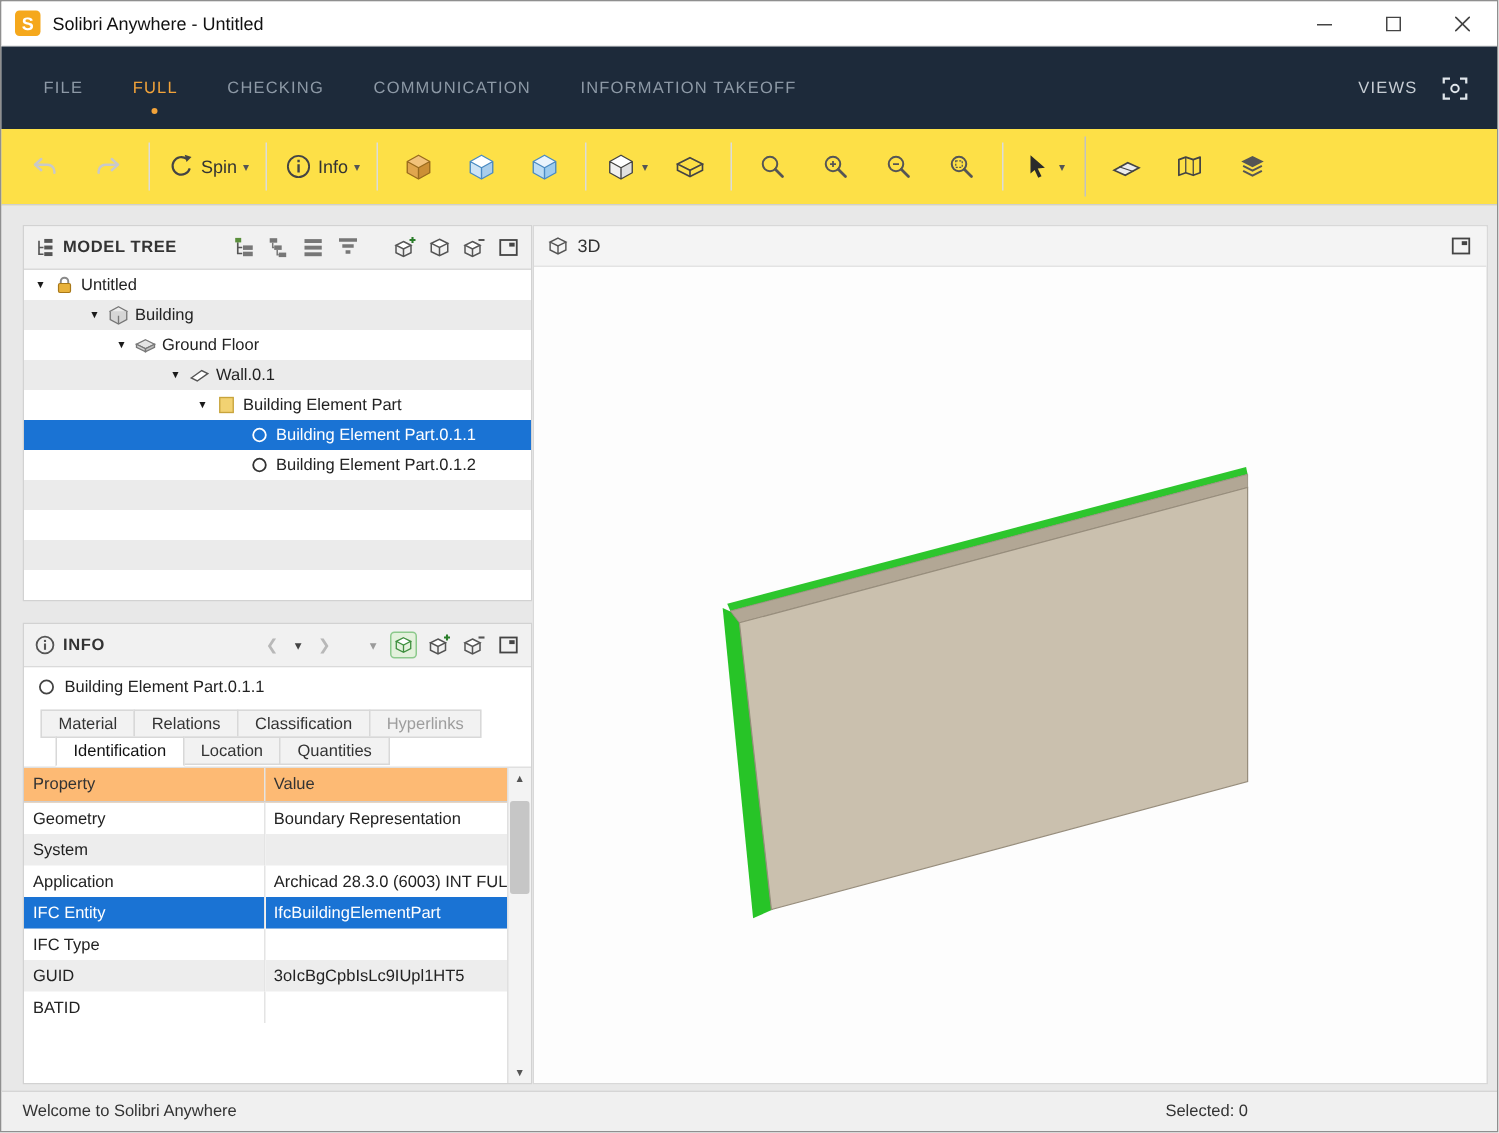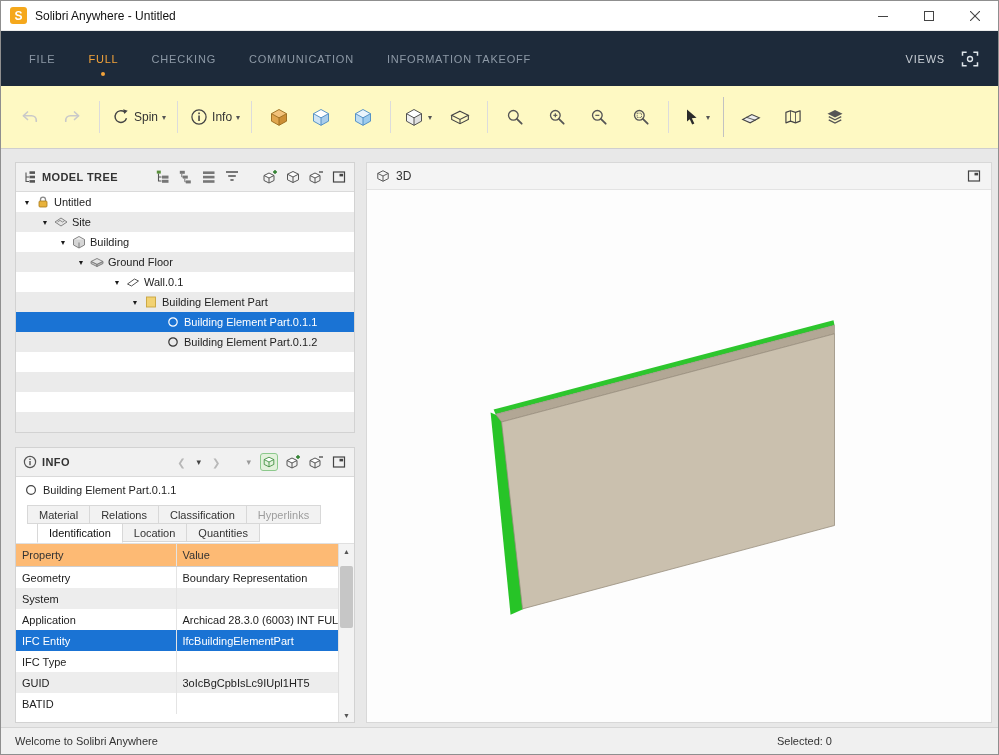--- a/index.html
+++ b/index.html
@@ -15,33 +15,33 @@
 
   
   .menubar{flex:0 0 55px;background:#1d2a3a;display:flex;align-items:center;padding:0 0 0 28px;}
   .menu-item{font-size:11px;letter-spacing:.8px;color:#8d99a6;margin-right:33px;position:relative;cursor:default;}
   .menu-item.active{color:#f2a33a;}
   .menu-item.active::after{content:"";position:absolute;left:50%;transform:translateX(-50%);bottom:-11px;width:4px;height:4px;border-radius:50%;background:#f2a33a;}
   .menu-right{margin-left:auto;display:flex;align-items:center;gap:15px;padding-right:18px;}
   .views-label{font-size:11px;letter-spacing:.8px;color:#c7cdd4;}
 
   
-  .toolbar{flex:0 0 46px;background:#fef9c3;border-bottom:1px solid #cfcfcf;display:flex;align-items:center;padding:8px 8px;}
+  .toolbar{flex:0 0 46px;background:#fde047;border-bottom:1px solid #cfcfcf;display:flex;align-items:center;padding:2px 8px;}
   .tb-btn{height:34px;min-width:32px;display:flex;align-items:center;justify-content:center;gap:3px;padding:0 5px;border-radius:3px;}
   .tb-sep{width:1px;height:32px;background:#dcdcdc;margin:0 6px;flex:0 0 1px;}
   .tb-sep.strong{background:#c2c2c2;height:40px;}
   .tb-label{font-size:12px;color:#333;}
   .dd{font-size:8px;color:#555;margin-left:1px;}
   .i20{width:20px;height:20px;display:block;}
   .i16{width:16px;height:16px;display:block;}
   .i14{width:14px;height:14px;display:block;}
   .i12{width:12px;height:12px;display:block;}
 
   
-  .content{flex:1;display:flex;background:#e8e8e8;padding:13px 6px 4px 14px;gap:11px;overflow:hidden;}
+  .content{flex:1;display:flex;background:#e8e8e8;padding:13px 6px 4px 14px;overflow:hidden;}
   .left-col{flex:0 0 340px;width:340px;display:flex;flex-direction:column;}
   .panel{border:1px solid #d2d2d2;background:#fff;display:flex;flex-direction:column;}
   .panel-header{flex:0 0 28px;background:#f1f1f1;border-bottom:1px solid #dadada;display:flex;align-items:center;padding:0 7px;}
   .panel-title{font-size:11px;font-weight:bold;color:#333;letter-spacing:.4px;margin-left:5px;}
   .ph-icons{display:flex;align-items:center;gap:7px;margin-left:auto;}
   .ph-gap{width:8px;}
 
   
   .tree-body{background:#fff;}
   .tree-row{height:20px;display:flex;align-items:center;font-size:11px;color:#222;white-space:nowrap;}
@@ -345,30 +345,20 @@
           <div class="tree-row" style="padding-left:4px">
             <span class="tr-arrow">▼</span>
             <span class="tr-ico">
                 <svg class="i14" viewBox="0 0 14 14">
                   <path d="M4.5 6 V4.6 a2.5 2.5 0 0 1 5 0 V6" fill="none" stroke="#8a8a8a" stroke-width="1.3"></path>
                   <rect x="3" y="6" width="8" height="6" rx="1" fill="#e8b23c" stroke="#a87818" stroke-width="0.8"></rect>
                 </svg>
               </span>
             <span class="tr-label">Untitled</span>
           </div>
-          <div class="tree-row" style="padding-left:22px">
-            <span class="tr-arrow">▼</span>
-            <span class="tr-ico">
-                <svg class="i14" viewBox="0 0 14 14">
-                  <polygon points="7,3 13,7 7,11 1,7" fill="#e4e4e4" stroke="#777" stroke-width="0.9"></polygon>
-                  <path d="M3.5 7 L6 5.4 L8.5 7 L10.5 5.8" stroke="#777" fill="none" stroke-width="0.8"></path>
-                </svg>
-              </span>
-            <span class="tr-label">Site</span>
-          </div>
           <div class="tree-row" style="padding-left:40px">
             <span class="tr-arrow">▼</span>
             <span class="tr-ico">
                 <svg class="i14" viewBox="0 0 14 14">
                   <polygon points="7,1.5 12.5,4.5 7,7.5 1.5,4.5" fill="#ececec" stroke="#777" stroke-width="0.9"></polygon>
                   <path d="M1.5 4.5 V10 L7 13 L12.5 10 V4.5" fill="#d6d6d6" stroke="#777" stroke-width="0.9"></path>
                   <line x1="7" y1="7.5" x2="7" y2="13" stroke="#777" stroke-width="0.9"></line>
                 </svg>
               </span>
             <span class="tr-label">Building</span>

